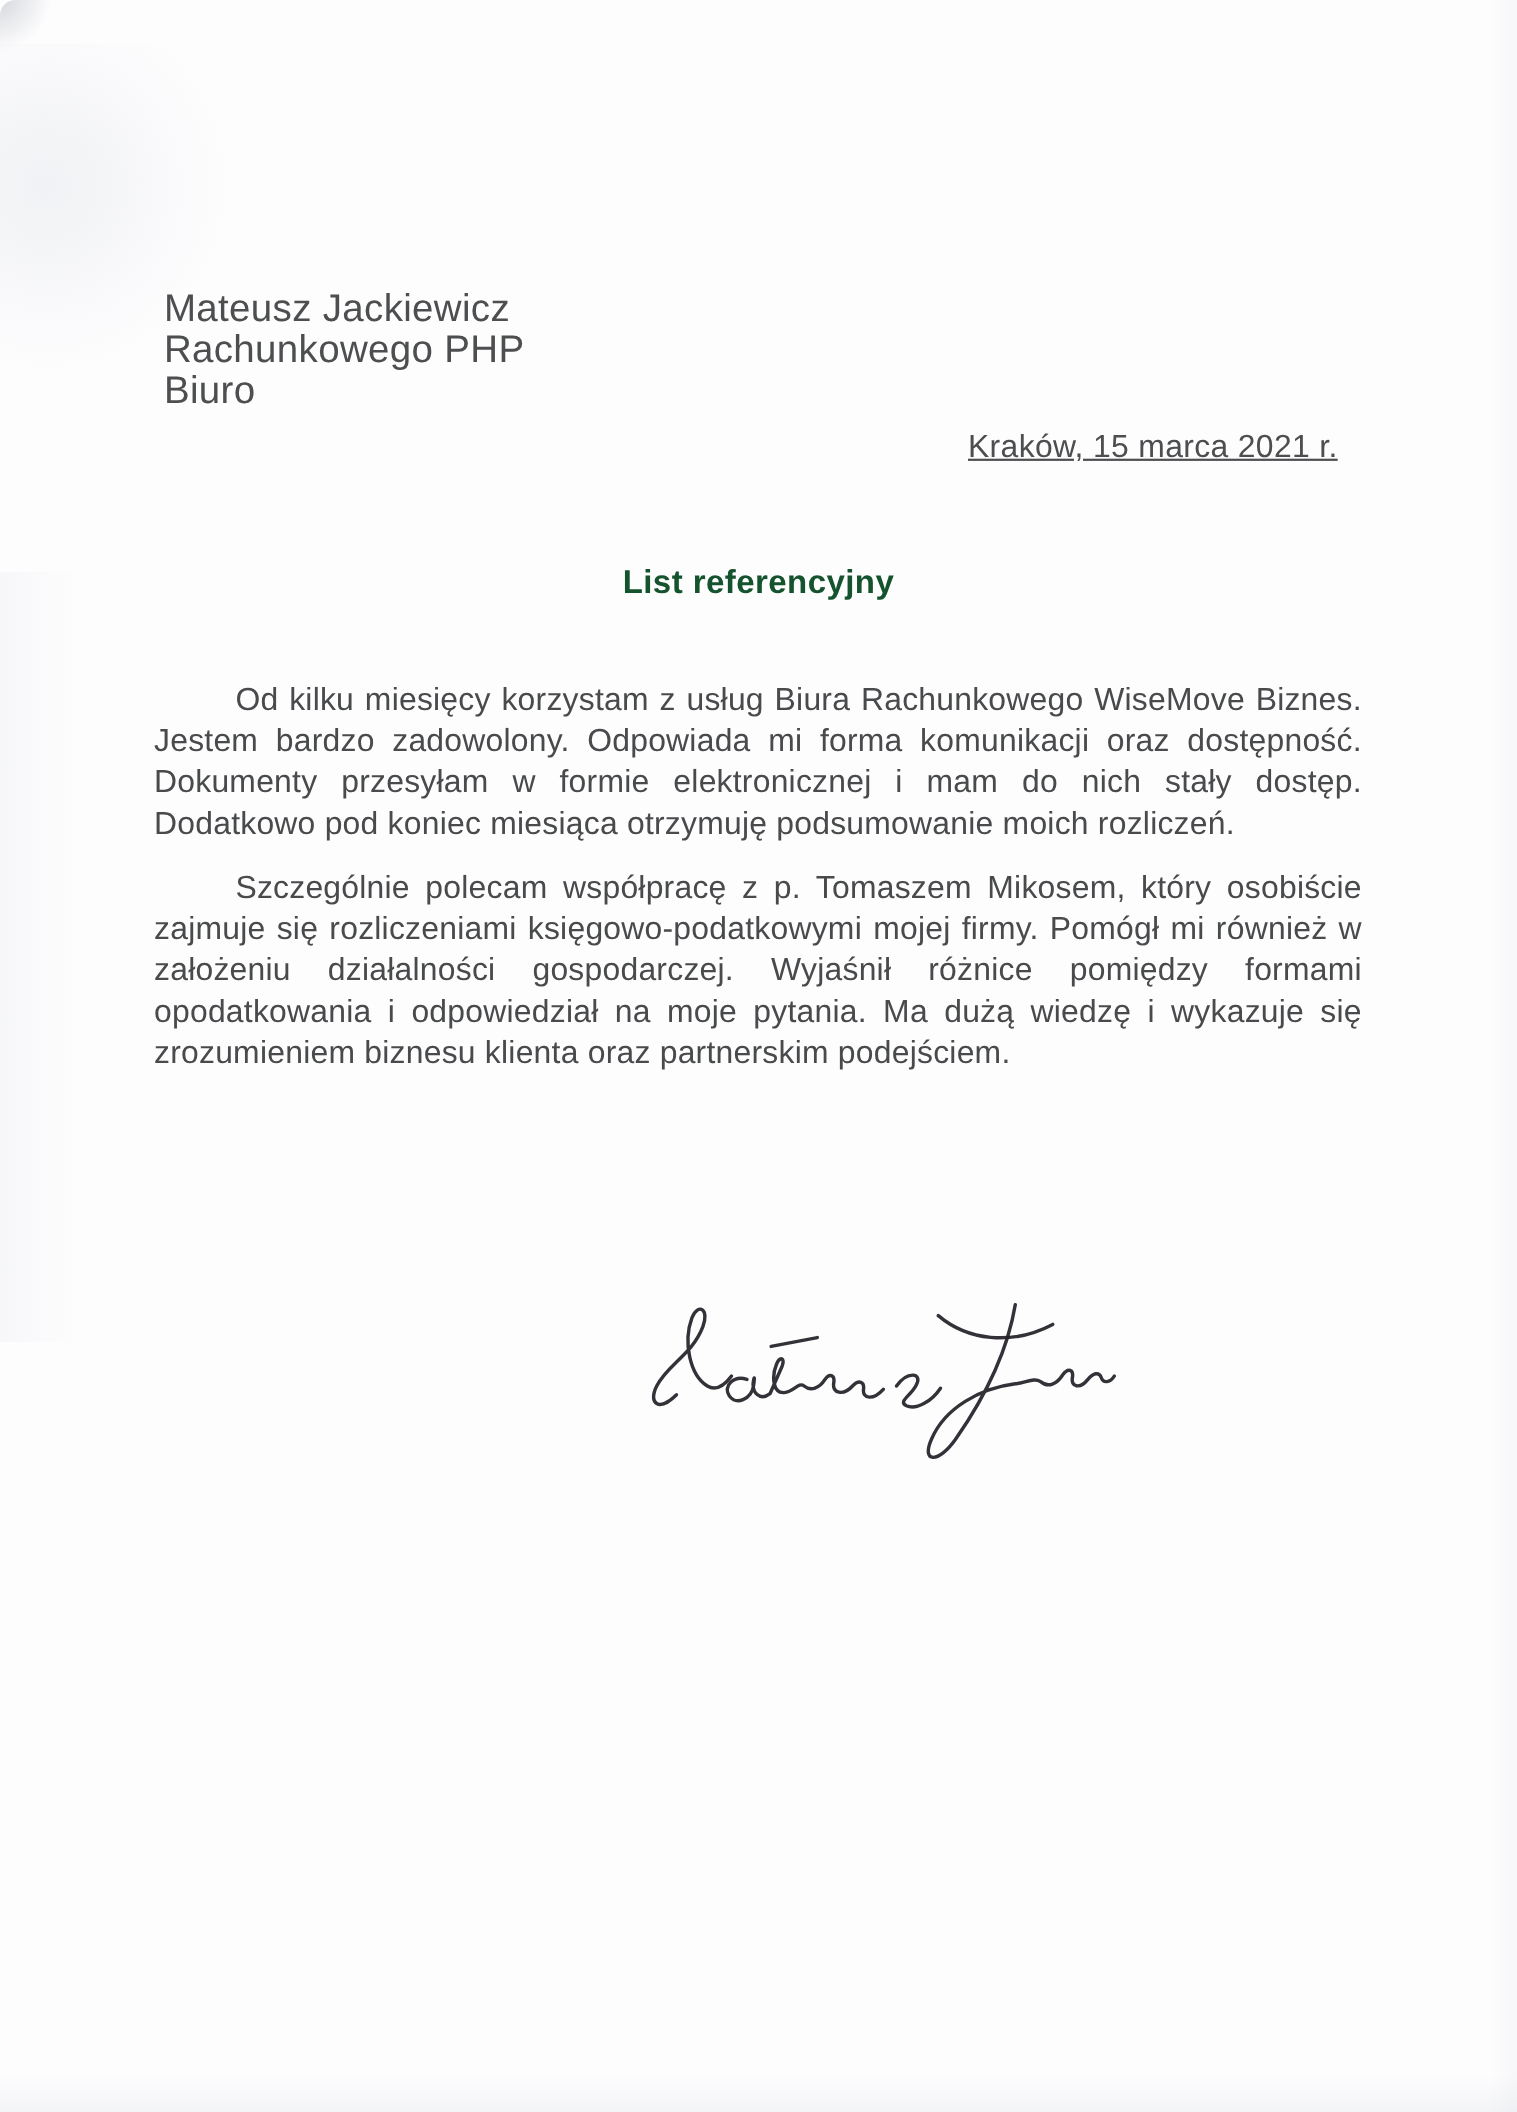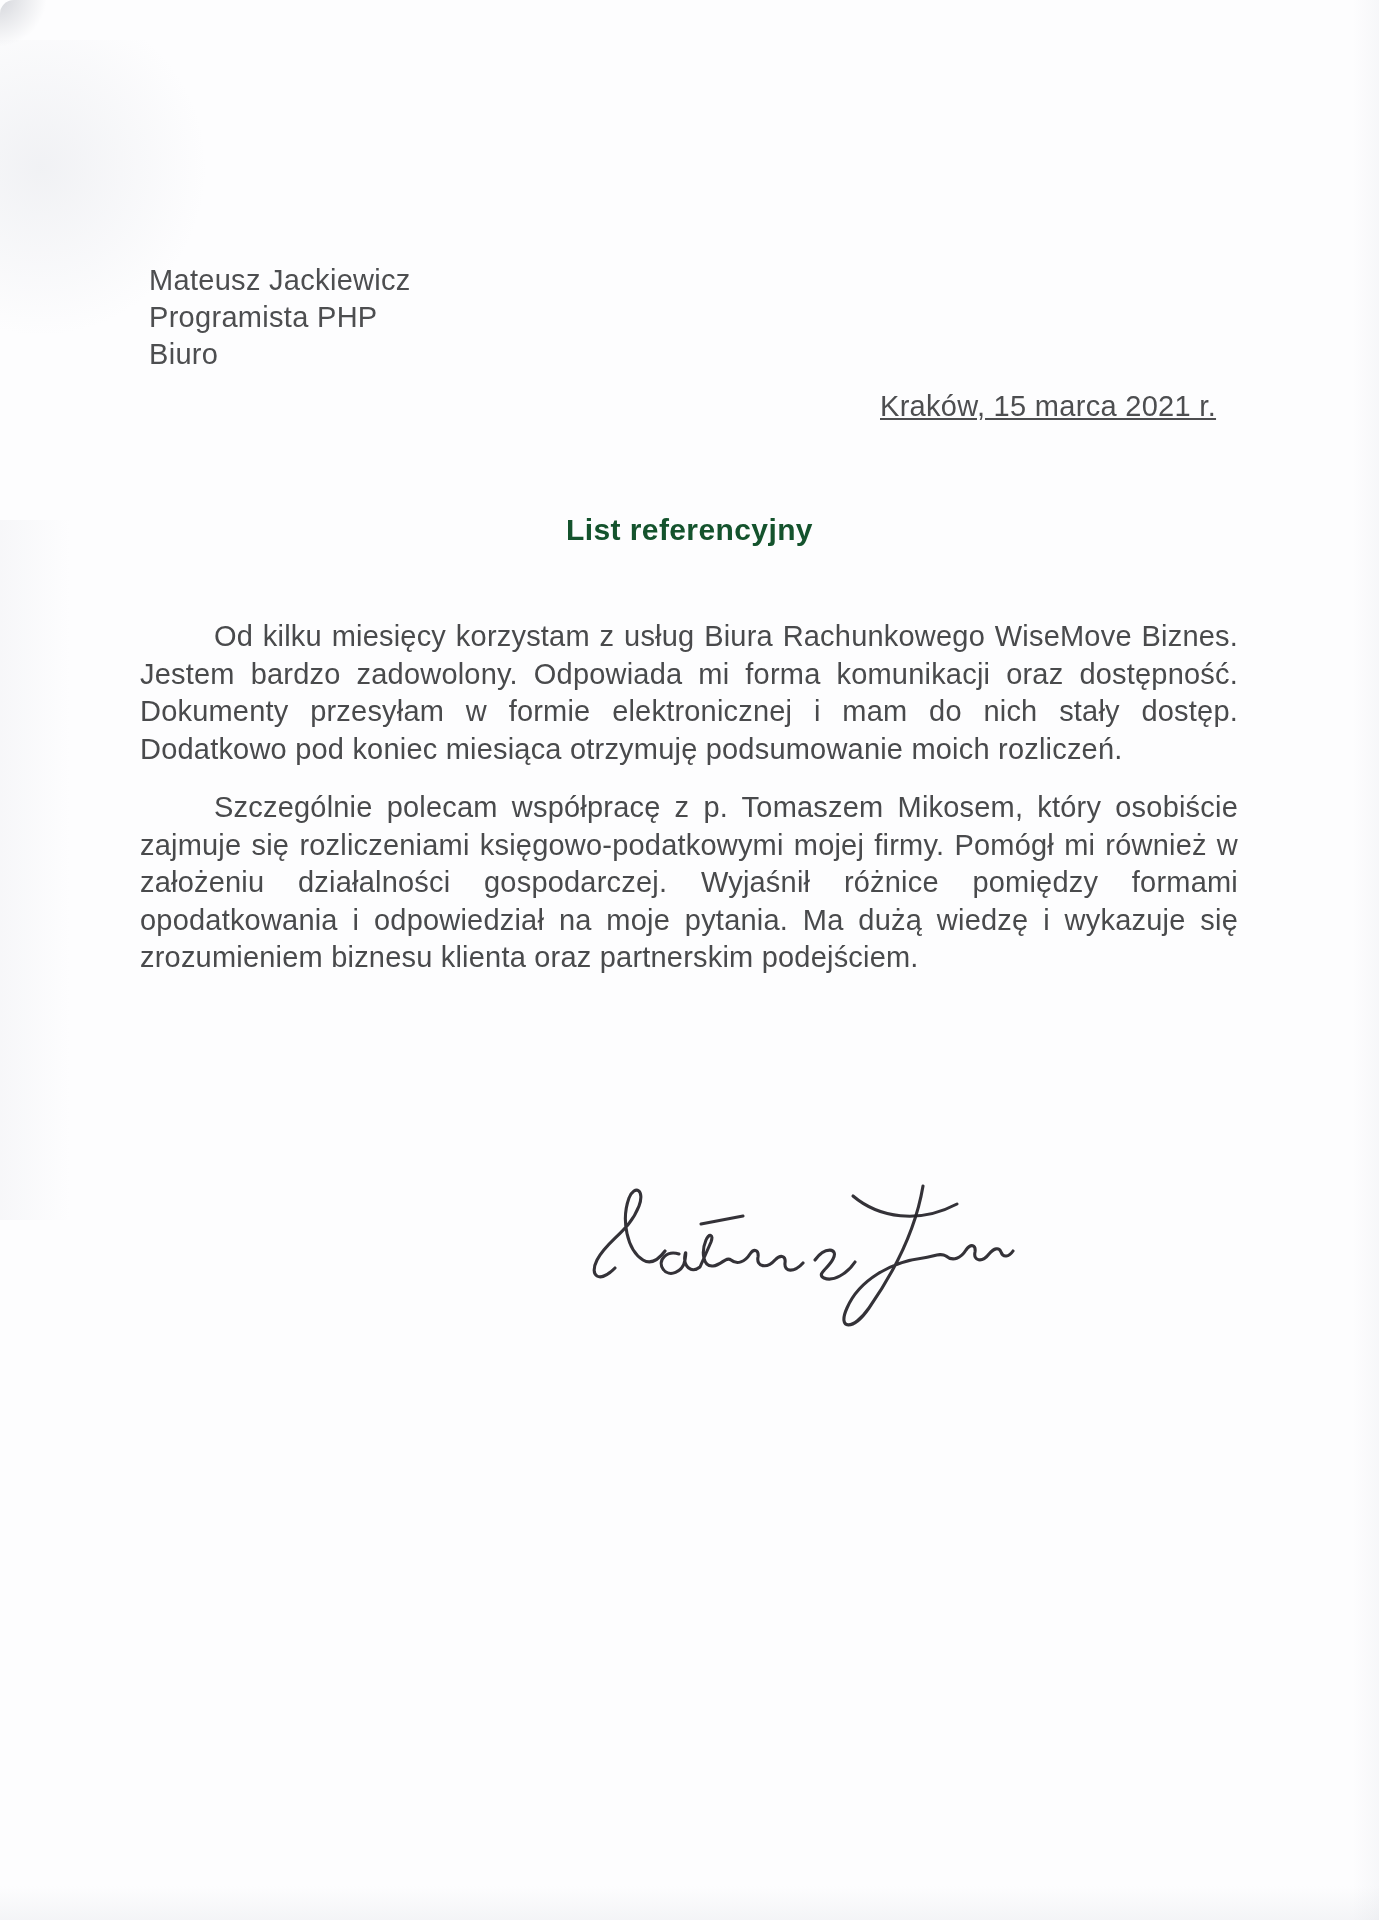--- a/index.html
+++ b/index.html
@@ -46,21 +46,21 @@
     position: absolute;
     right: 0; top: 0;
     width: 26px; height: 100%;
     background: linear-gradient(to right, rgba(190,194,205,0.0), rgba(190,194,205,0.10));
   }
 
   .sender-block {
     position: absolute;
     left: 149px;
     top: 262px;
-    font-size: 29px;
+    font-size: 35px;
     line-height: 37px;
     color: #4d4e50;
     letter-spacing: 0.3px;
   }
   .date-line {
     position: absolute;
     left: 880px;
     top: 390px;
     font-size: 29px;
     color: #4d4e50;
@@ -118,21 +118,21 @@
 <div class="page">
 
   <div class="artifact-corner"></div>
   <div class="artifact-topleft"></div>
   <div class="artifact-midleft"></div>
   <div class="artifact-right"></div>
   <div class="artifact-bottom"></div>
 
   <div class="sender-block">
     <div>Mateusz Jackiewicz</div>
-    <div>Programista PHP</div>
+    <div>Rachunkowego PHP</div>
     <div>Biuro</div>
   </div>
 
   <div class="date-line">Kraków, 15 marca 2021 r.</div>
 
   <h1 class="letter-title">List referencyjny</h1>
 
   <p class="para para-2">Szczególnie polecam współpracę z p. Tomaszem Mikosem, który osobiście zajmuje się rozliczeniami księgowo-podatkowymi mojej firmy. Pomógł mi również w założeniu działalności gospodarczej. Wyjaśnił różnice pomiędzy formami opodatkowania i odpowiedział na moje pytania. Ma dużą wiedzę i wykazuje się zrozumieniem biznesu klienta oraz partnerskim podejściem.</p>
   <p class="para para-1">Od kilku miesięcy korzystam z usług Biura Rachunkowego WiseMove Biznes. Jestem bardzo zadowolony. Odpowiada mi forma komunikacji oraz dostępność. Dokumenty przesyłam w formie elektronicznej i mam do nich stały dostęp. Dodatkowo pod koniec miesiąca otrzymuję podsumowanie moich rozliczeń.</p>
 

